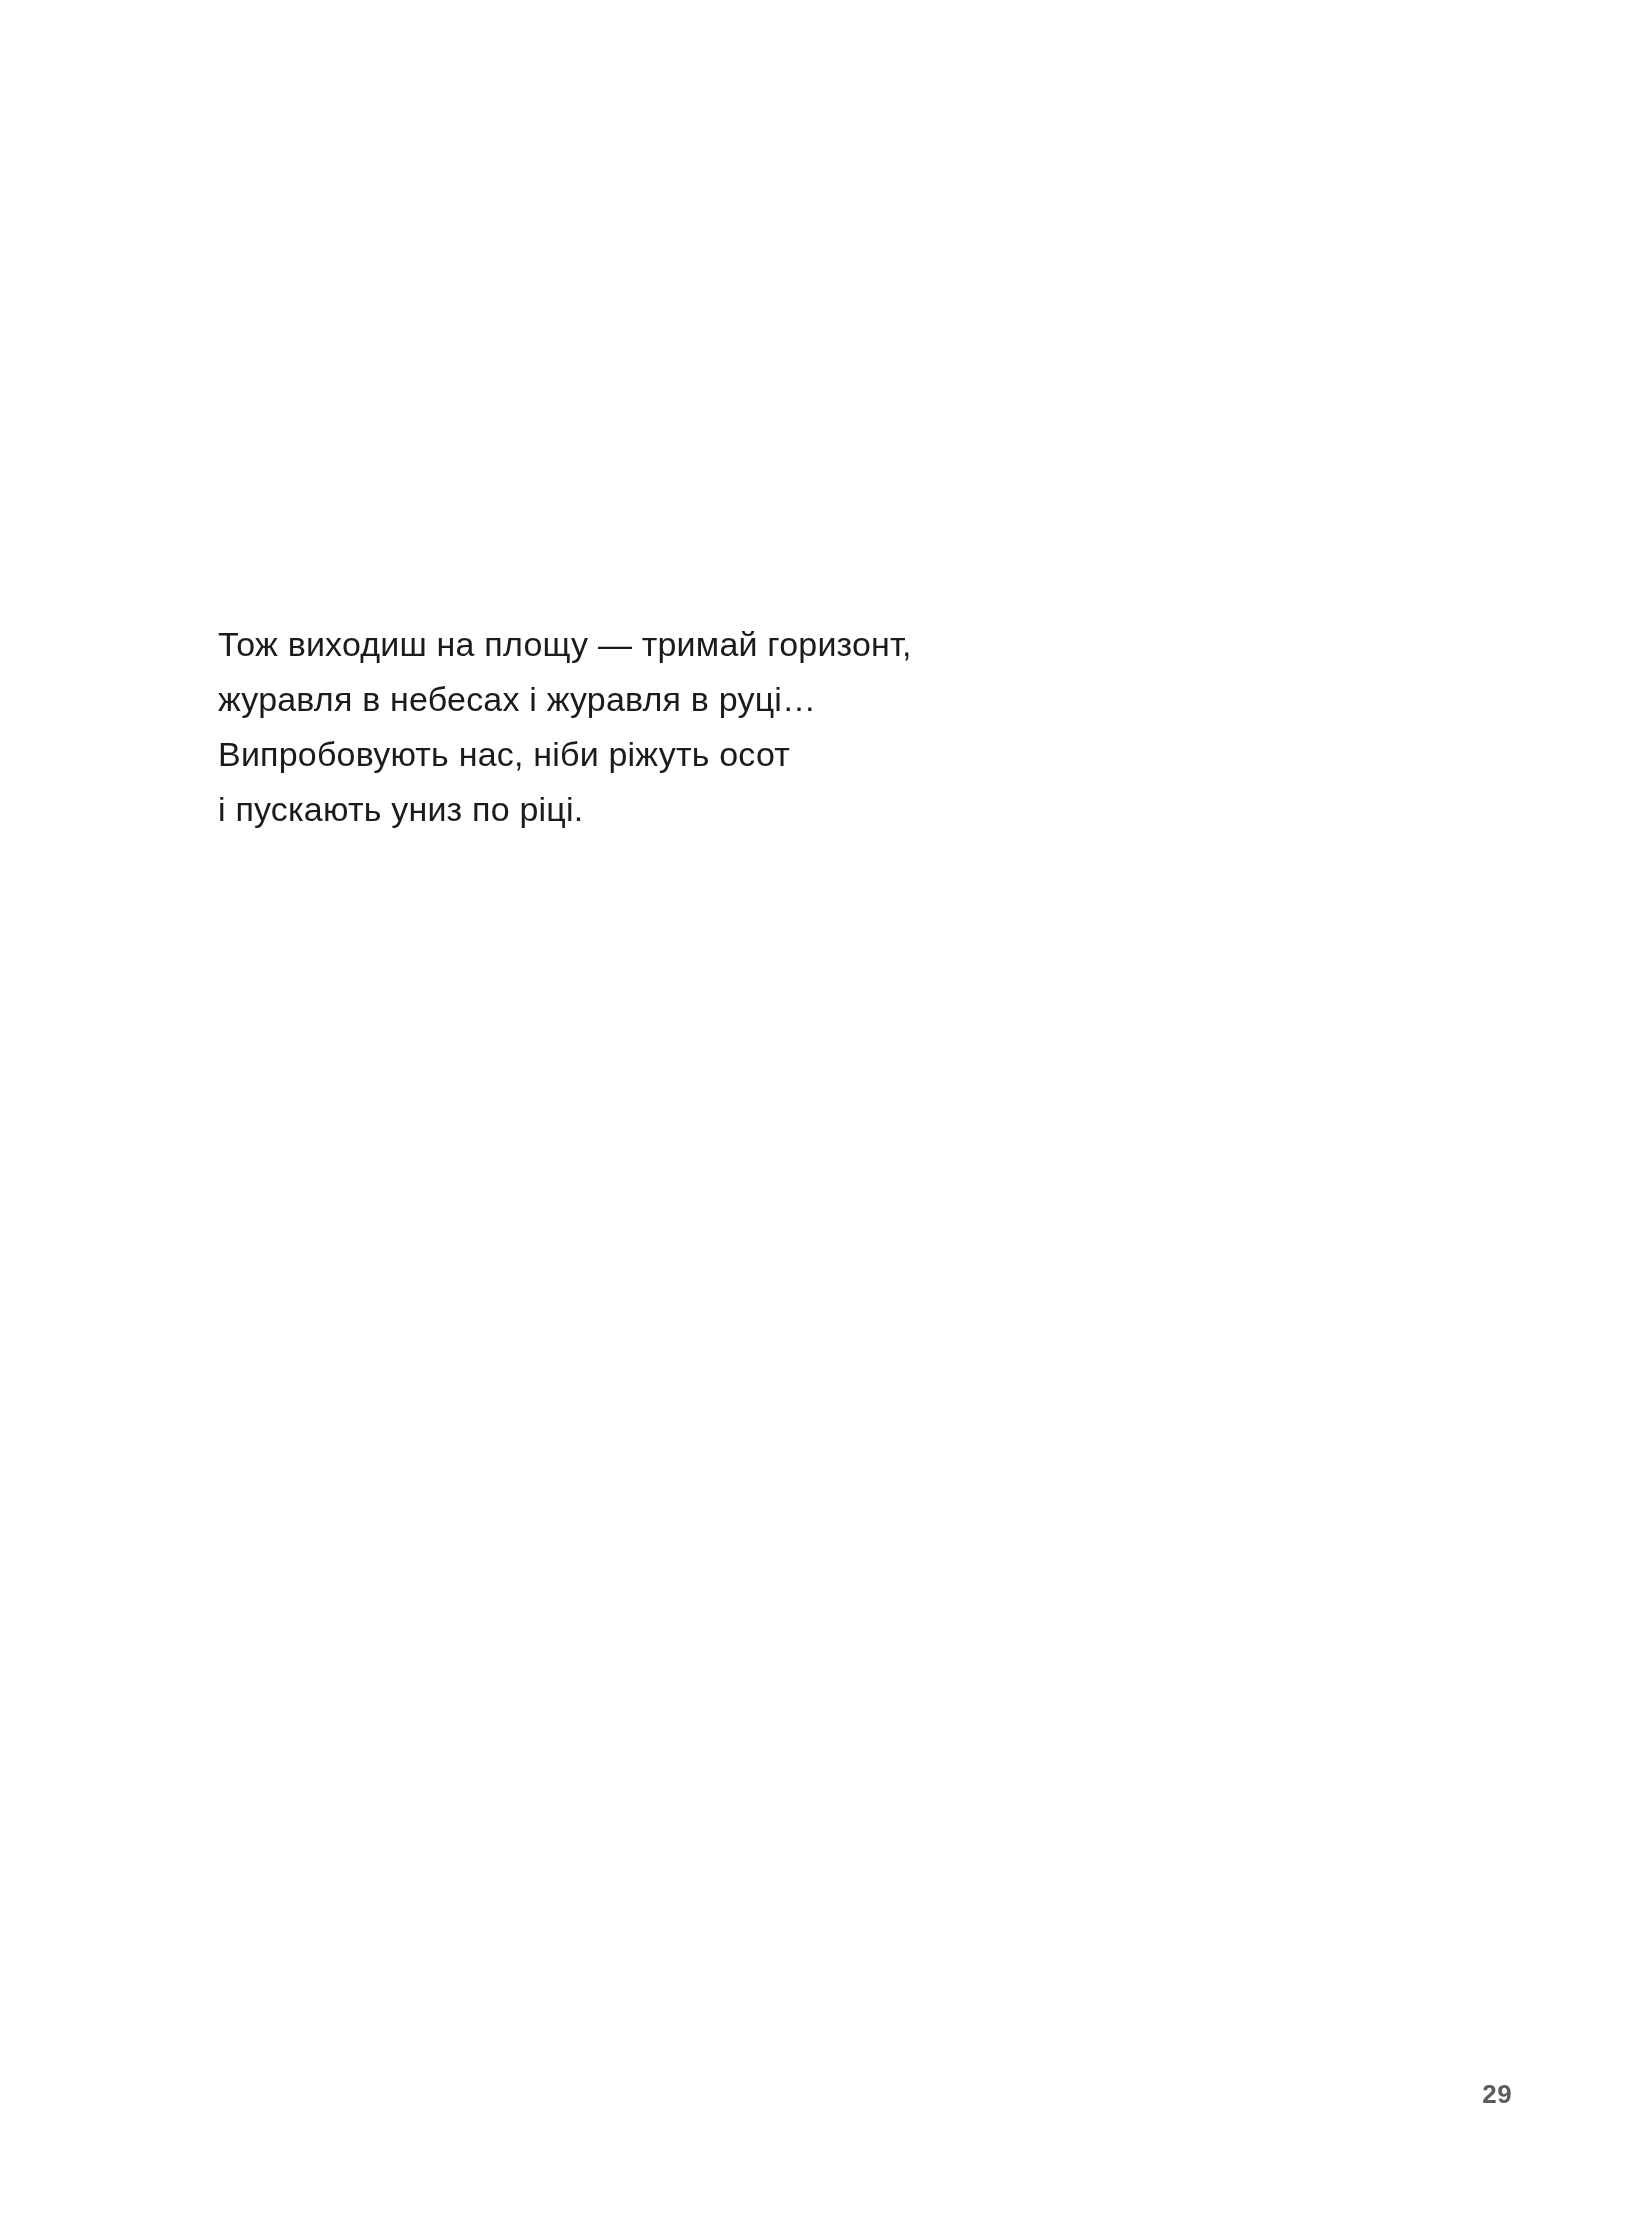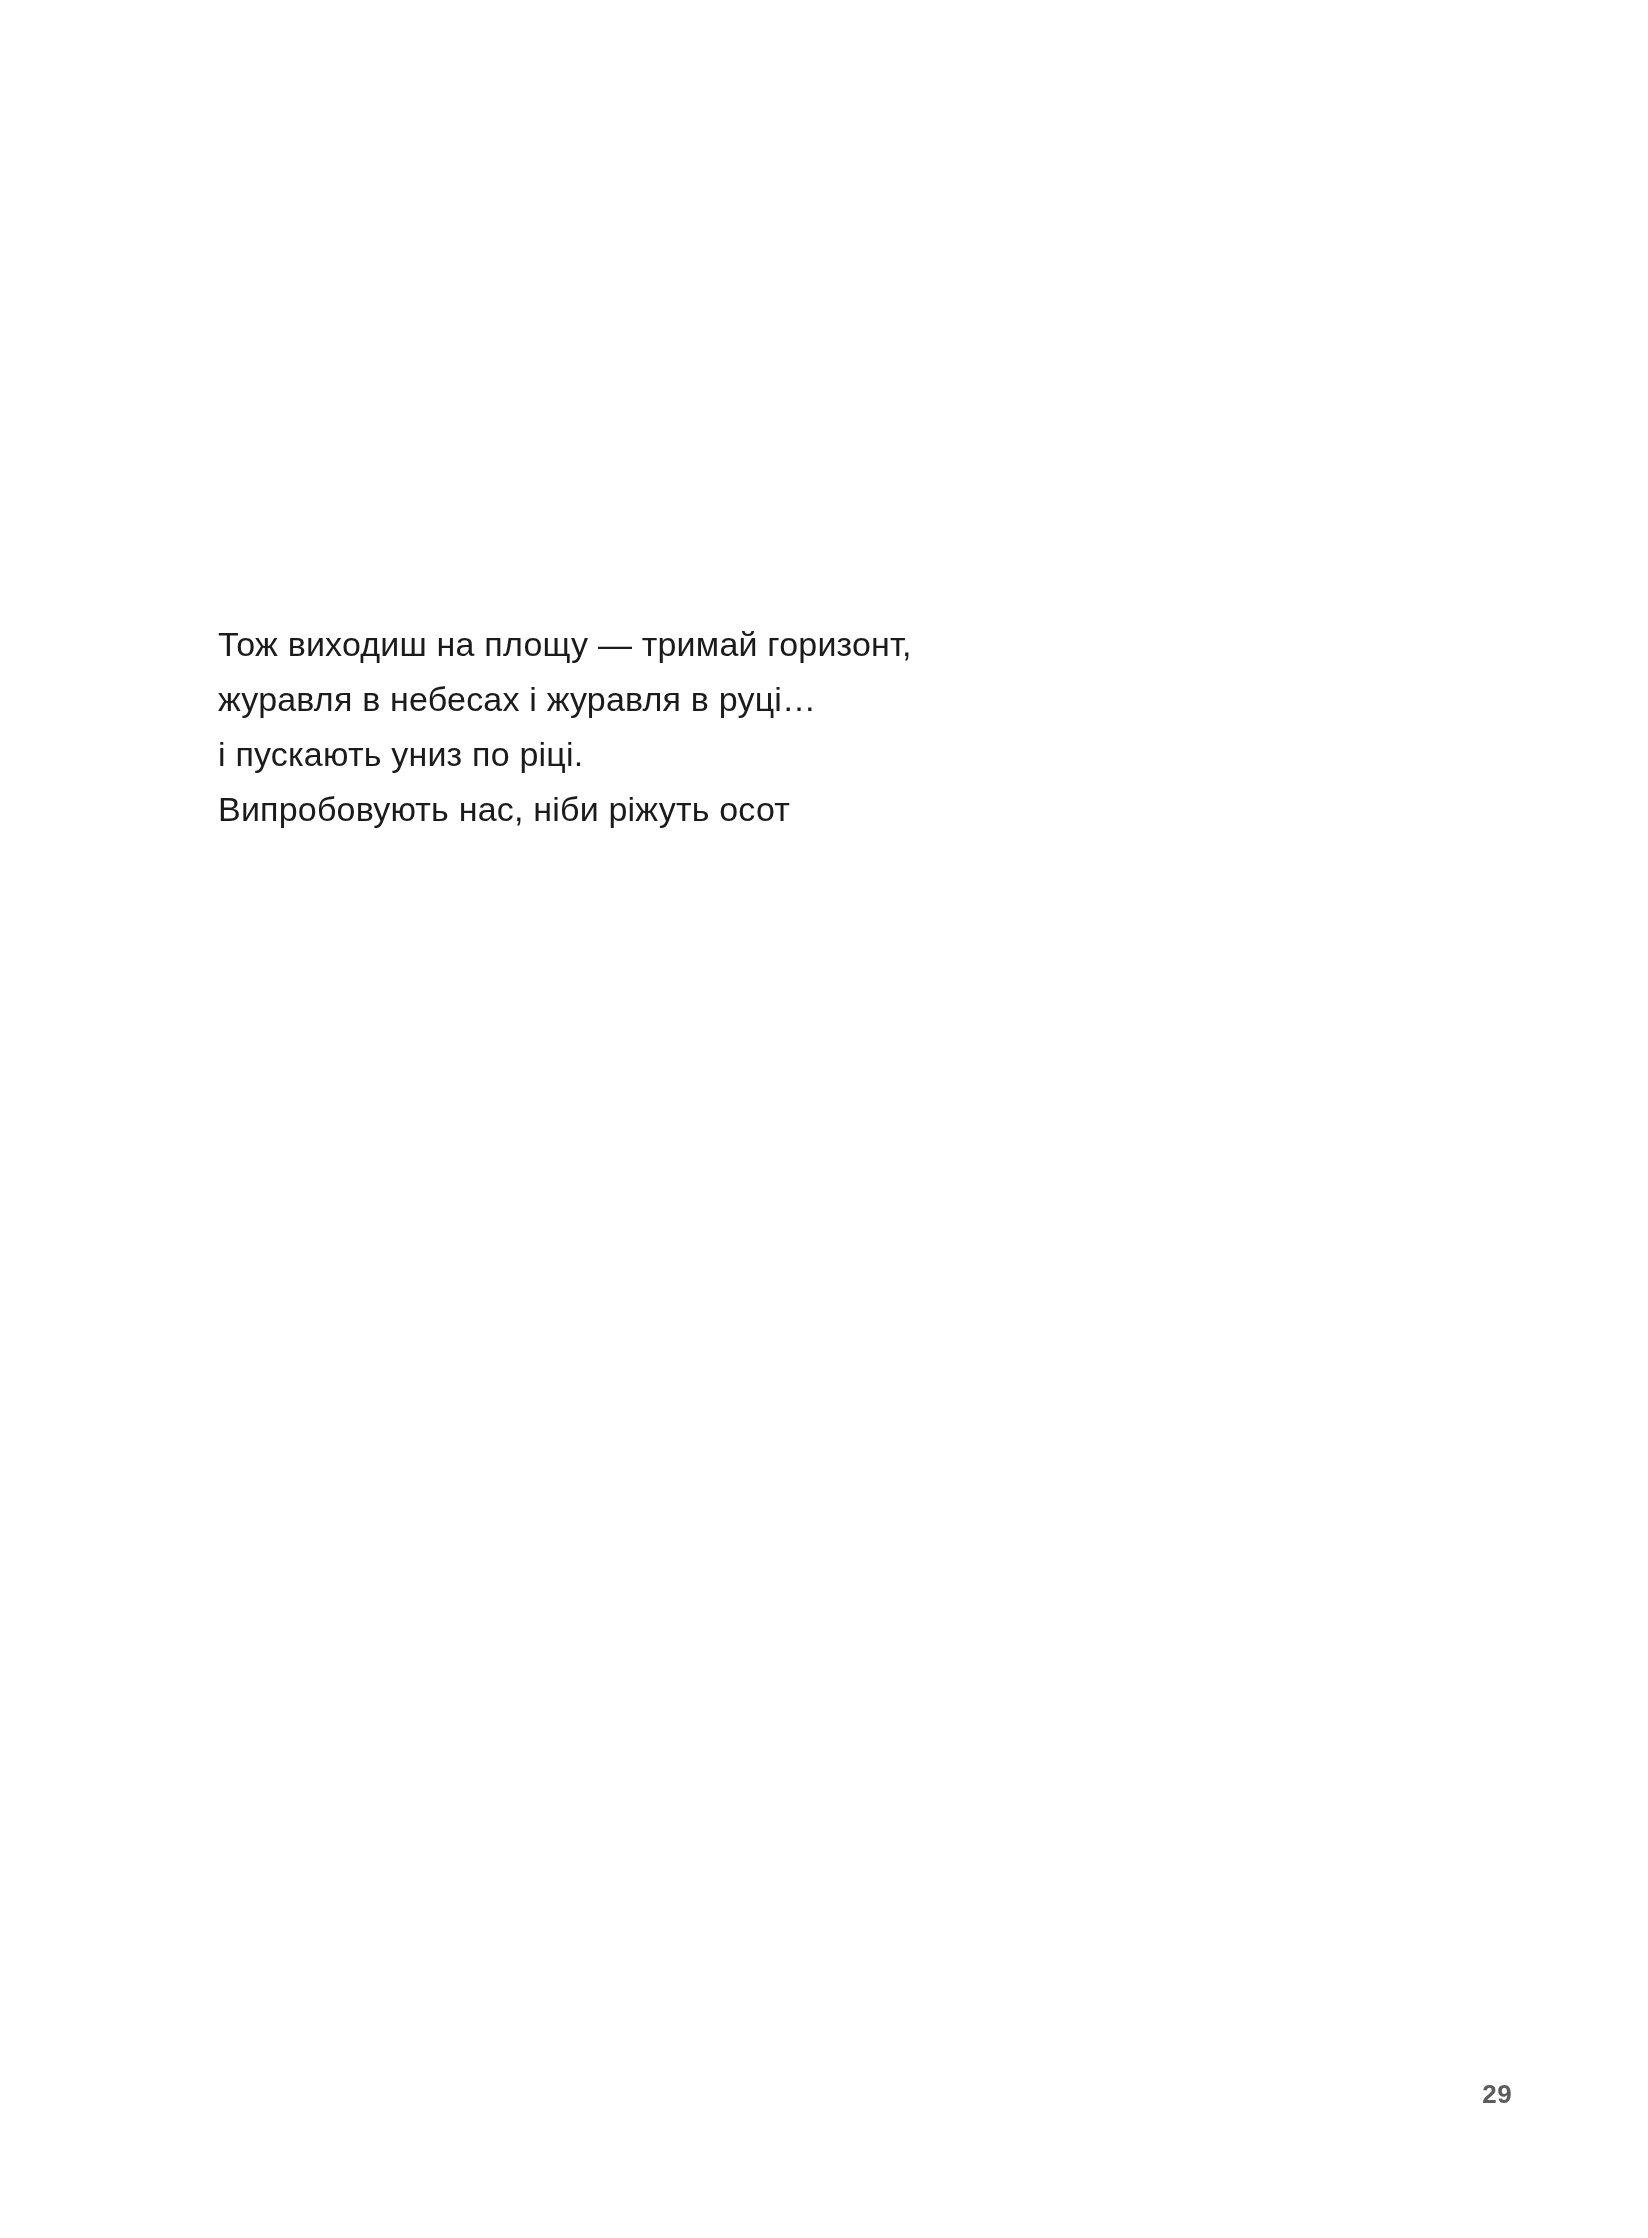--- a/index.html
+++ b/index.html
@@ -45,20 +45,20 @@
   }
 </style>
 </head>
 <body>
 
 <div class="page">
 
   <div class="poem">
     <div class="poem-line">Тож виходиш на площу — тримай горизонт,</div>
     <div class="poem-line">журавля в небесах і журавля в руці…</div>
+    <div class="poem-line">Випробовують нас, ніби ріжуть осот</div>
     <div class="poem-line">і пускають униз по ріці.</div>
-    <div class="poem-line">Випробовують нас, ніби ріжуть осот</div>
   </div>
 
   <div class="page-number">29</div>
 
 </div>
 
 
 </body></html>

